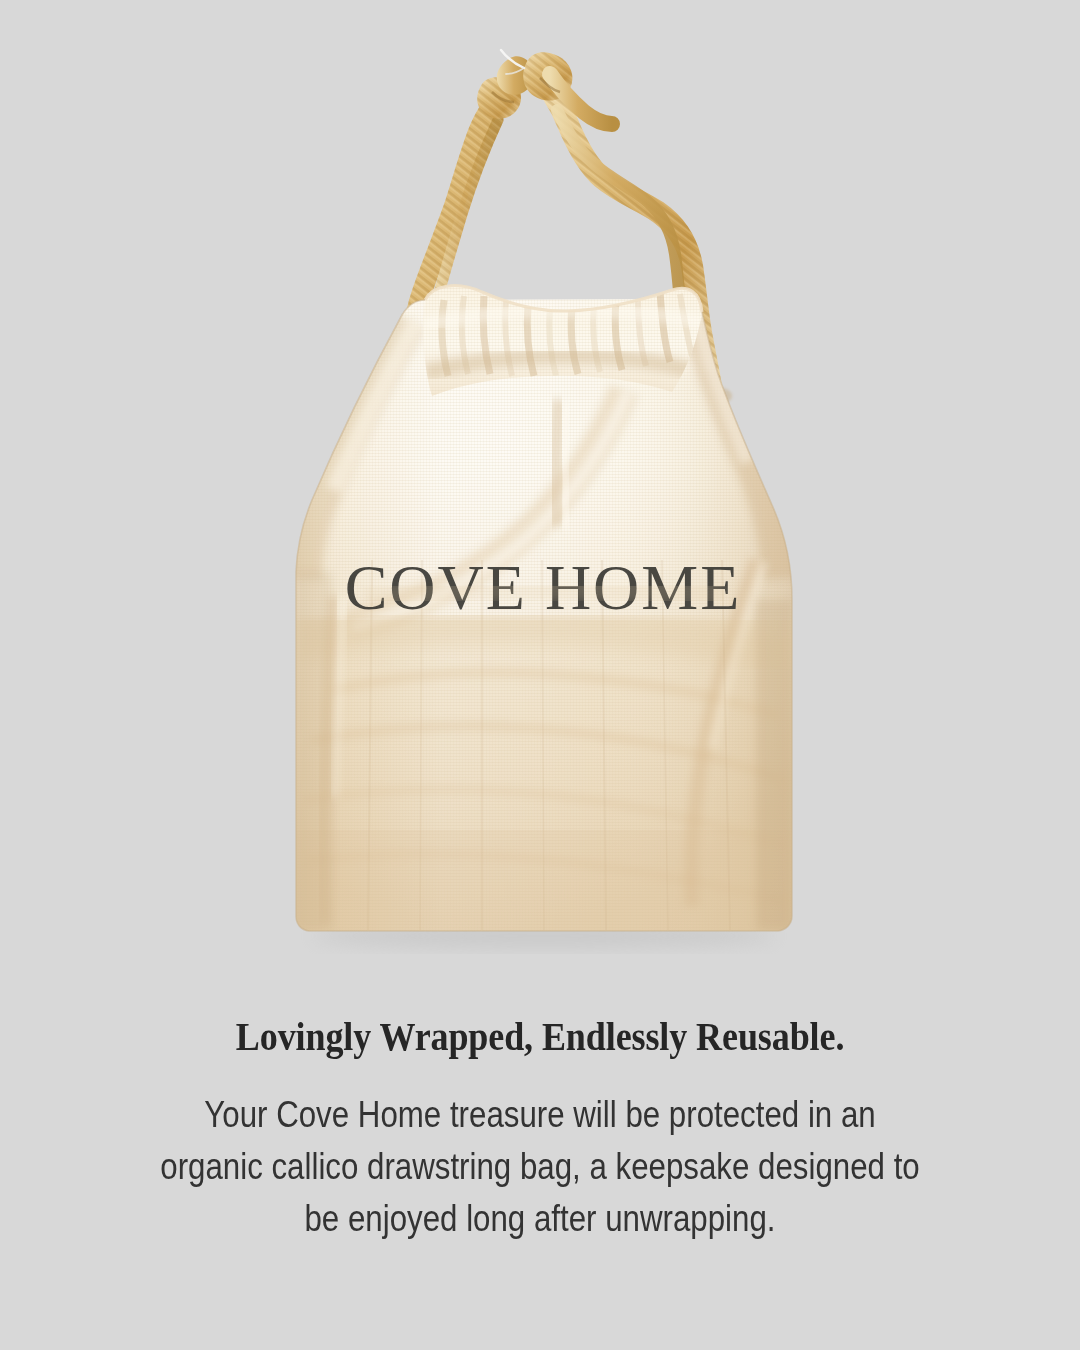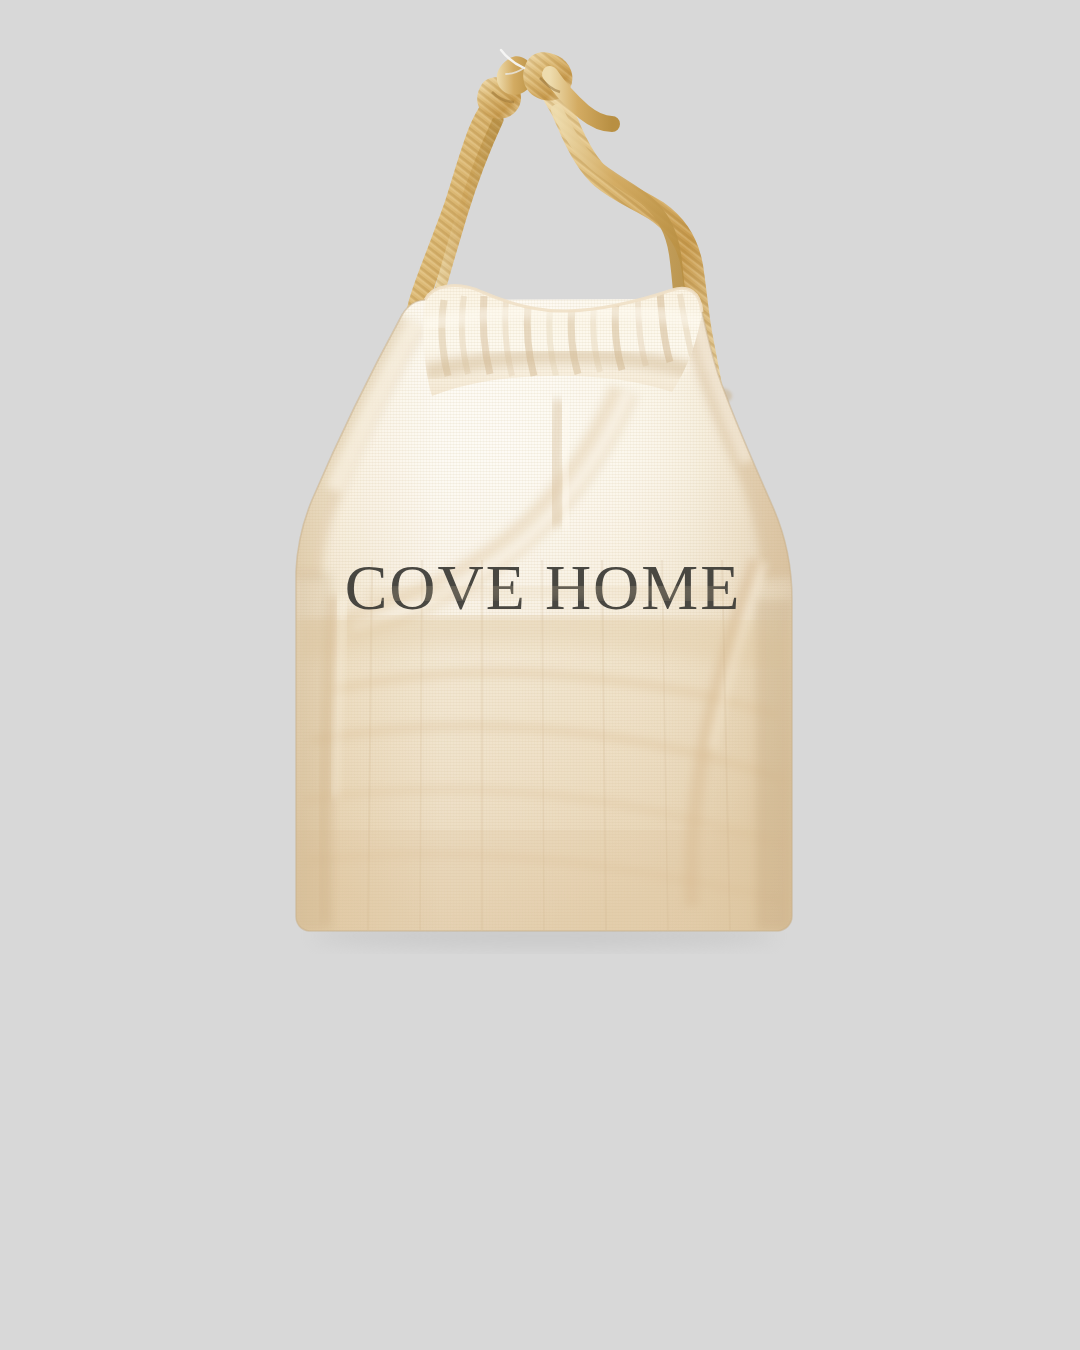--- a/index.html
+++ b/index.html
@@ -312,14 +312,20 @@
       </g>
 
       <g opacity="0.93">
         <text x="531" y="609" text-anchor="middle" font-family="Liberation Serif, DejaVu Serif, serif" font-size="64" letter-spacing="2" fill="#3c3b36">COVE HOME</text>
       </g>
 
       <path d="M352,598 C 440,588 560,586 712,594" fill="none" stroke="#e3cda9" stroke-width="22" opacity="0.18" filter="url(#blurMed)"></path>
     </svg>
   </div>
 
+  <div id="caption">
+    <h2 id="headline">Lovingly Wrapped, Endlessly Reusable.</h2>
+    <p id="body-copy">Your Cove Home treasure will be protected in an
+organic callico drawstring bag,  a keepsake designed to
+be enjoyed long after unwrapping.</p>
+  </div>
 
 </div>
 
 </body></html>

